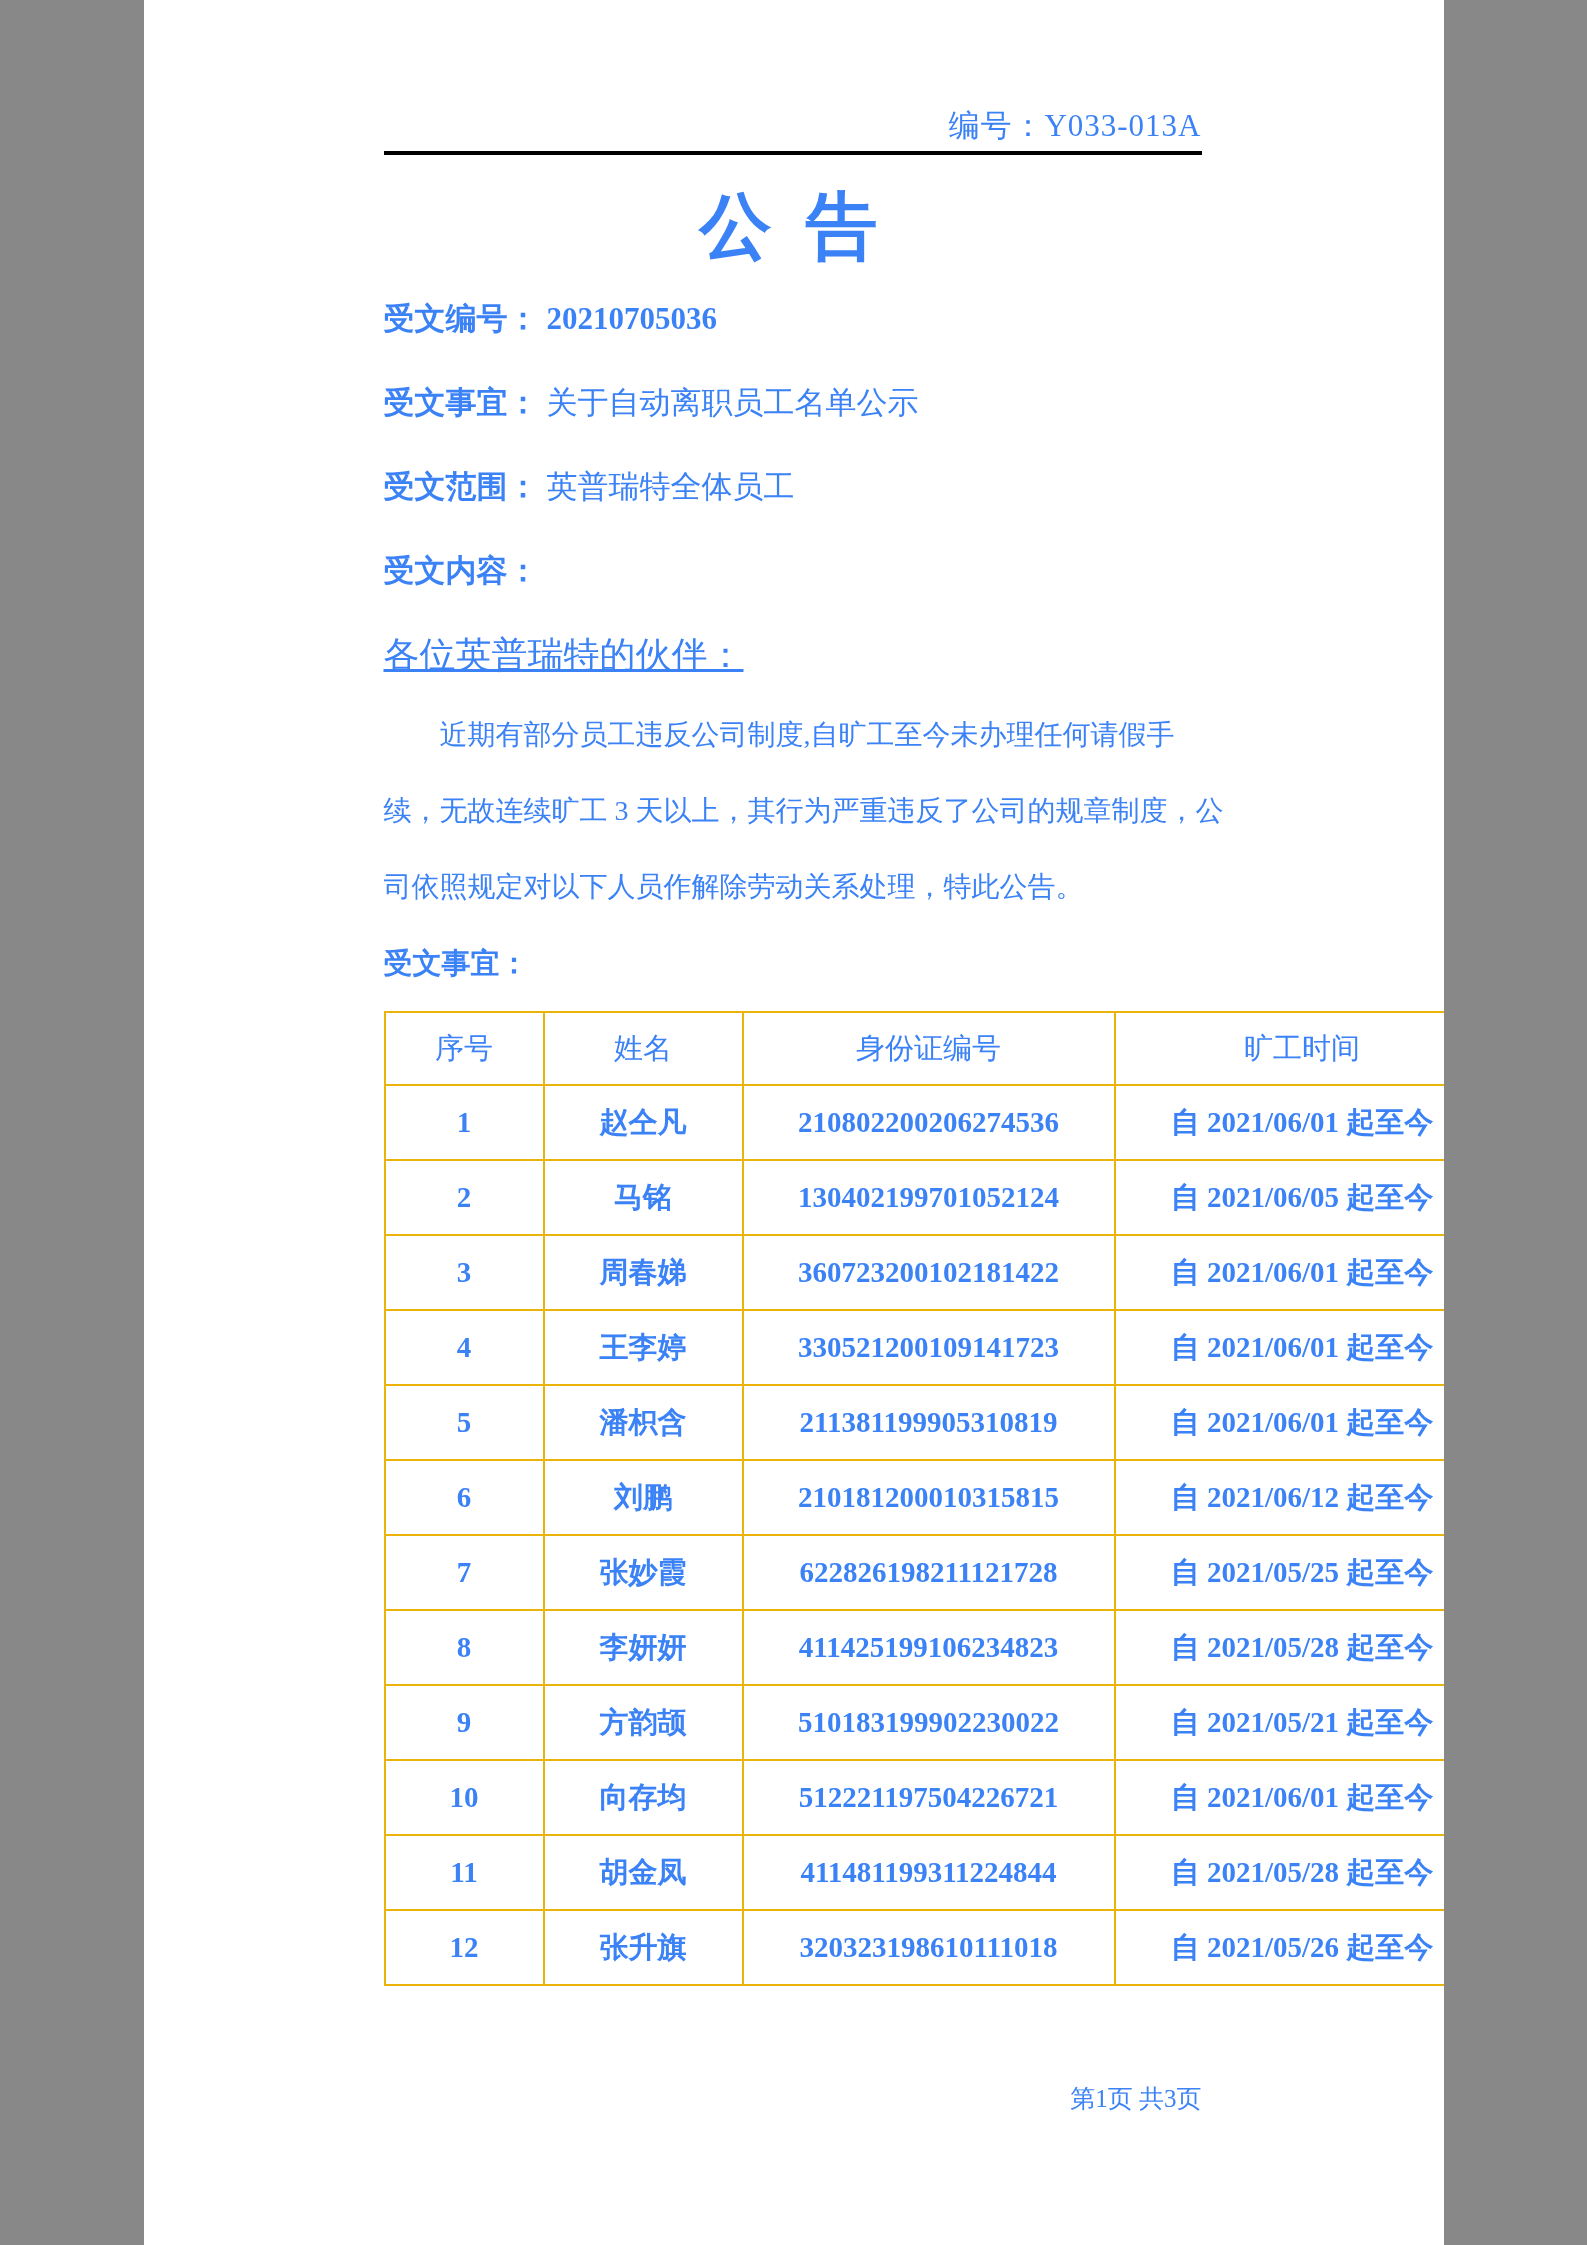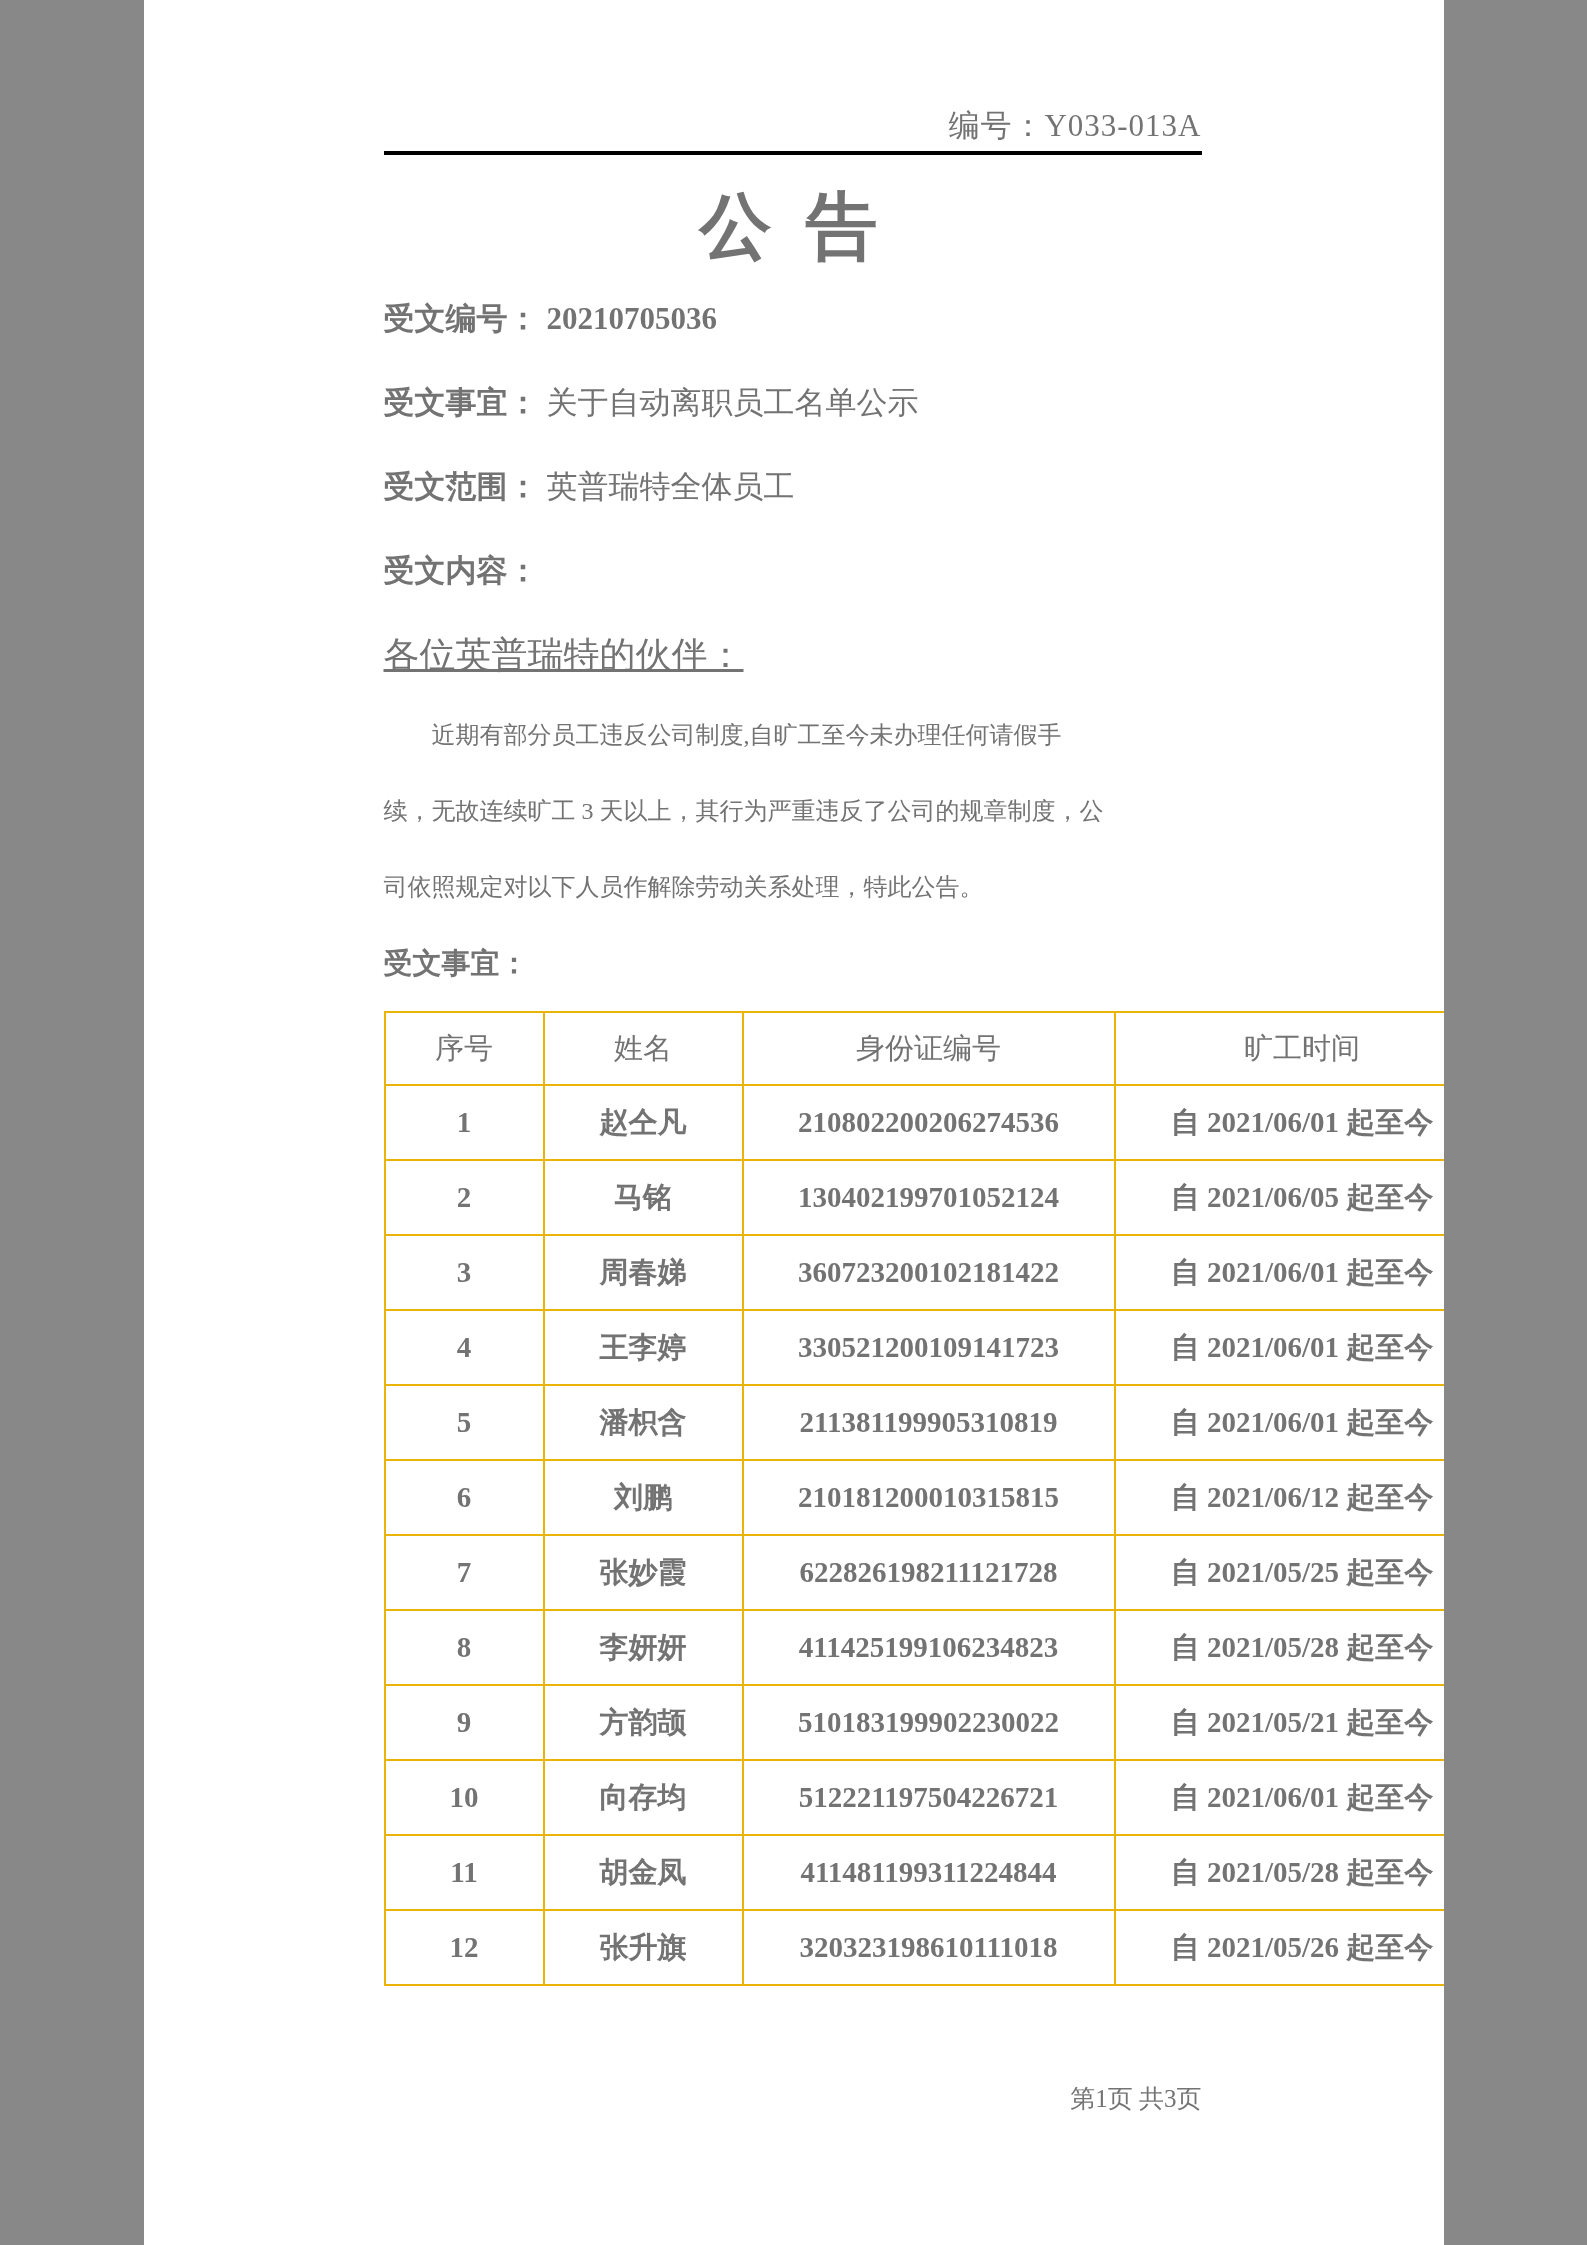--- a/index.html
+++ b/index.html
@@ -5,21 +5,21 @@
   * { margin: 0; padding: 0; box-sizing: border-box; }
   html, body { background: #888; }
   .page {
     position: relative;
     width: 1300px;
     height: 2245px;
     margin: 0 auto;
     background: #ffffff;
     overflow: hidden;
     font-family: "Liberation Serif", "DejaVu Serif", serif;
-    color: #737373;
+    color: #3b82f6;
   }
   .content { padding: 0 242px 0 240px; }
 
   
   .doc-header {
     height: 155px;
     border-bottom: 4px solid #000;
     display: flex;
     align-items: flex-end;
     justify-content: flex-end;
@@ -40,21 +40,21 @@
 
   
   .fields { margin-top: 4px; }
   .field-row { height: 84px; display: flex; align-items: center; font-size: 31px; }
   .field-label { font-weight: bold; }
   .field-value { margin-left: 8px; }
   .field-value.bold { font-weight: bold; font-family: "Liberation Serif", "DejaVu Serif", serif; }
 
   
   .salutation { height: 84px; display: flex; align-items: center; font-size: 36px; text-decoration: underline; }
-  .para-line { height: 76px; line-height: 76px; font-size: 24px; white-space: nowrap; }
+  .para-line { height: 76px; line-height: 76px; font-size: 28px; white-space: nowrap; }
   .para-line.indent { text-indent: 2em; }
   .list-intro { height: 76px; line-height: 76px; font-size: 29px; font-weight: bold; }
 
   
   table.roster {
     border-collapse: collapse;
     width: 1105px;
     margin-top: 10px;
     table-layout: fixed;
   }

